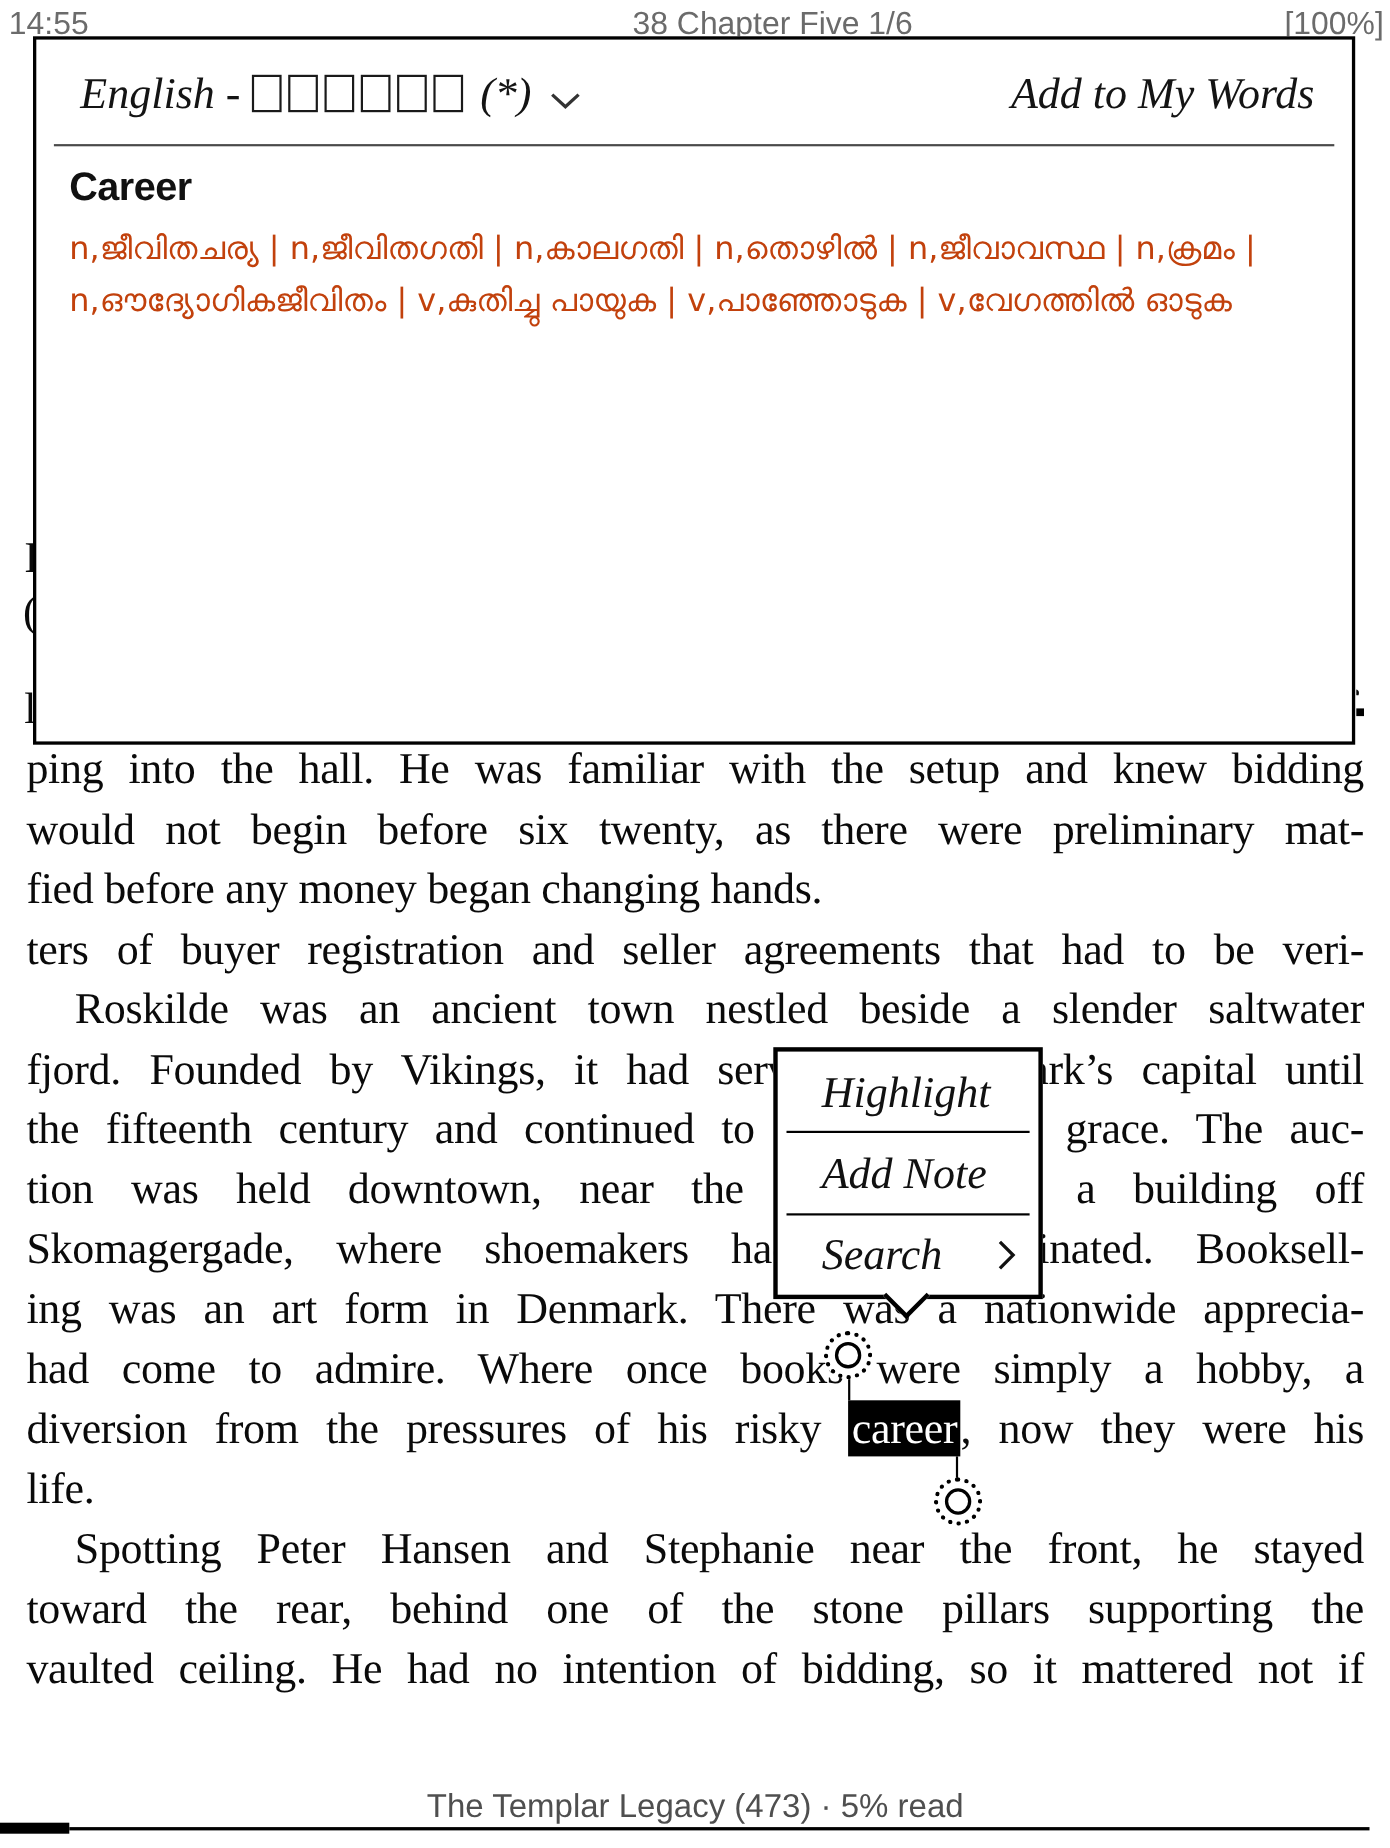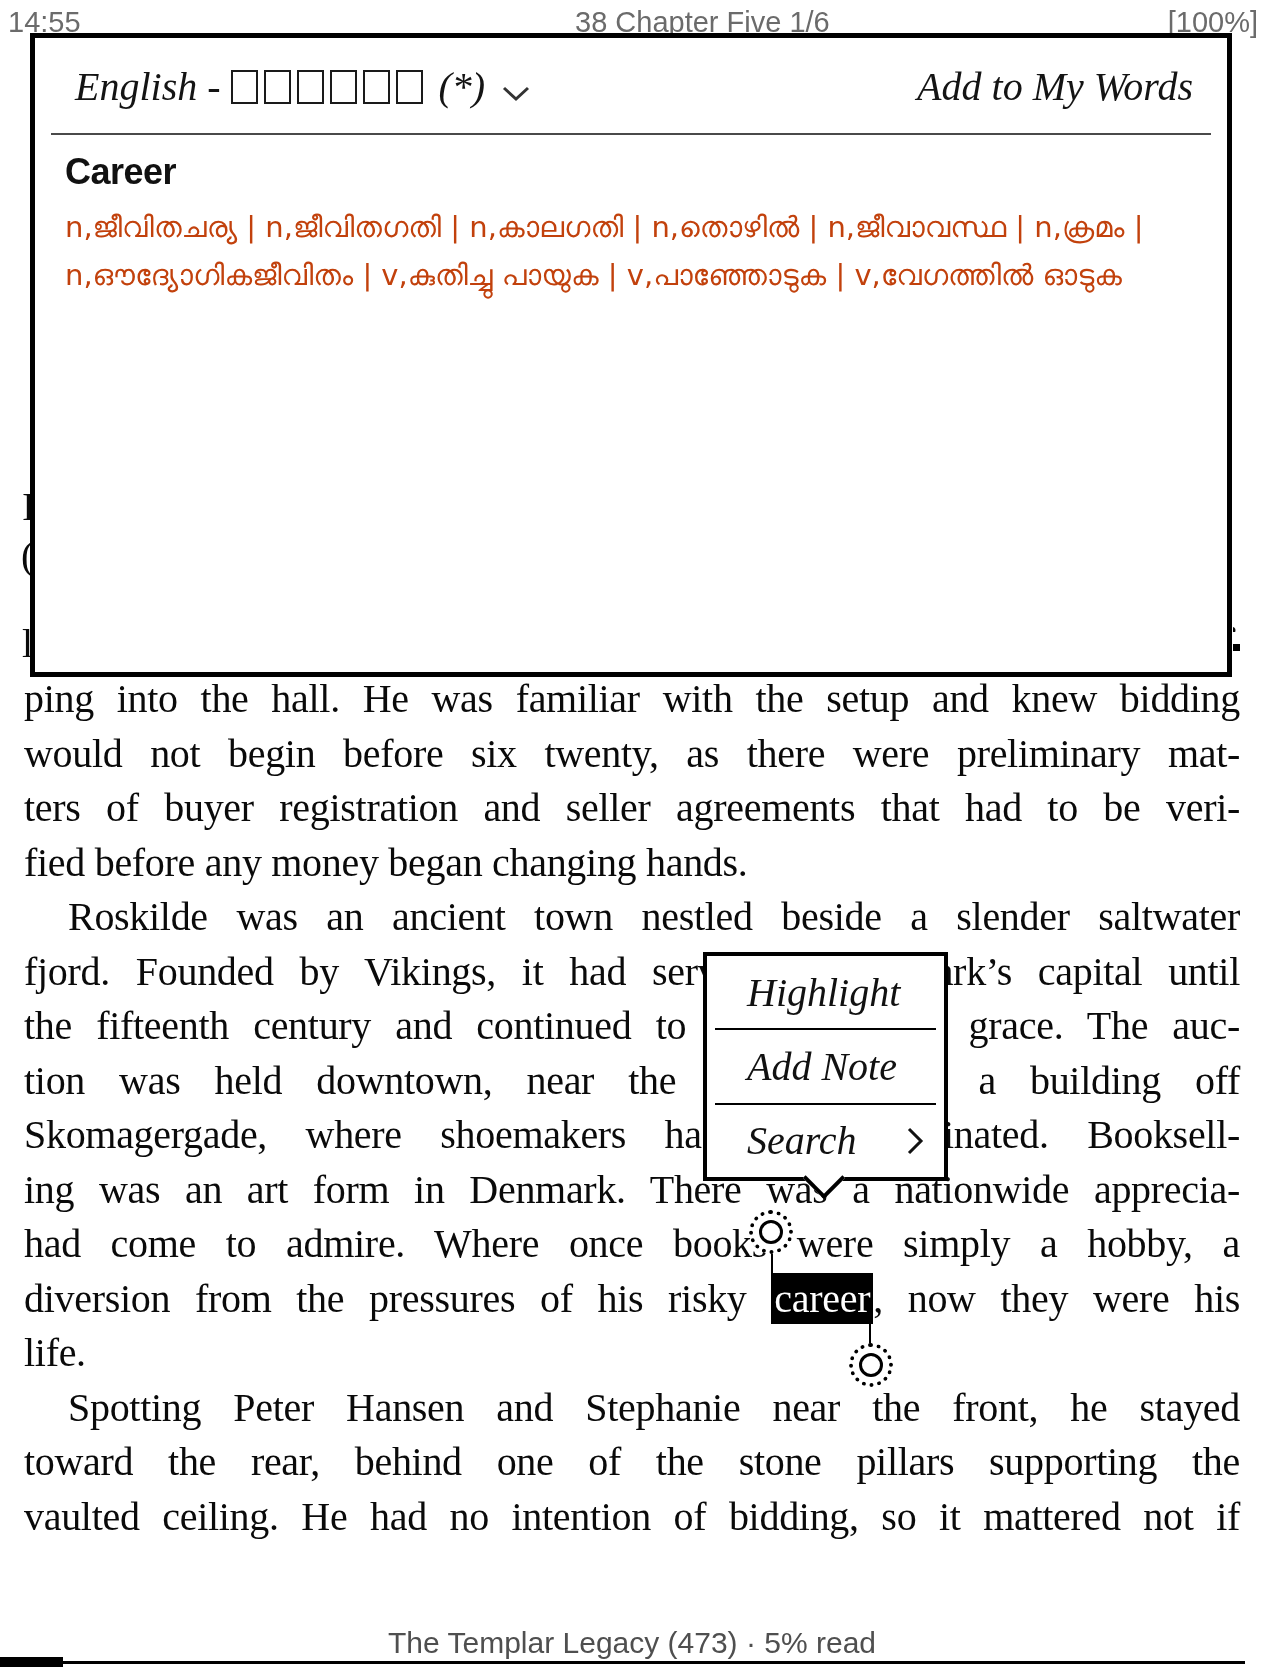--- a/index.html
+++ b/index.html
@@ -17,21 +17,21 @@
   .frag{position:absolute;overflow:hidden;font-size:40px;color:#0a0a0a;z-index:2;}
   .frag-1{left:22px;top:483px;width:8px;height:46px;}
   .frag-2{left:21px;top:532px;width:9px;height:48px;}
   .frag-3{left:22px;top:620px;width:8px;height:42px;}
   .frag-4{left:1233px;top:594px;width:11px;height:38px;}
   .frag-4 span{display:inline-block;margin-left:-5px;}
   .frag-5{left:1233px;top:644px;width:7px;height:7px;background:#000;overflow:hidden;}
 
   
   .dict{position:absolute;left:30px;top:33px;width:1202px;height:644px;background:#fff;
-        border:5px solid #000000;box-sizing:border-box;z-index:5;}
+        border:3px solid #000000;box-sizing:border-box;z-index:5;}
   .dict-header{display:flex;justify-content:space-between;align-items:center;
                padding:22px 34px 8px 40px;font-style:italic;font-size:40px;color:#141414;}
   .dict-lang{display:flex;align-items:center;cursor:default;}
   .dict-lang-label{margin-right:10px;}
   .tofu-row{display:inline-flex;align-items:center;margin-right:10px;}
   .tofu{width:27px;height:34px;border:2px solid #1a1a1a;box-sizing:border-box;
         display:inline-block;margin-right:6px;background:#fff;}
   .dict-star{margin-right:16px;}
   .chev{margin-top:6px;}
   .dict-sep{border-top:2px solid #4a4a4a;margin:12px 16px 0 16px;}
@@ -114,22 +114,22 @@
       <span>Add to My Words</span>
     </div>
     <div class="dict-sep"></div>
     <div class="headword">Career</div>
     <div class="definition">n,ജീവിതചര്യ | n,ജീവിതഗതി | n,കാലഗതി | n,തൊഴിൽ | n,ജീവാവസ്ഥ | n,ക്രമം | n,ഔദ്യോഗികജീവിതം | v,കുതിച്ചു പായുക | v,പാഞ്ഞോടുക | v,വേഗത്തിൽ ഓടുക</div>
   </div>
 
   <div class="book">
       <div class="bline">ping into the hall. He was familiar with the setup and knew bidding</div>
       <div class="bline">would not begin before six twenty, as there were preliminary mat-</div>
+      <div class="bline pend">fied before any money began changing hands.</div>
       <div class="bline">ters of buyer registration and seller agreements that had to be veri-</div>
-      <div class="bline pend">fied before any money began changing hands.</div>
       <div class="bline indent">Roskilde was an ancient town nestled beside a slender saltwater</div>
       <div class="bline">fjord. Founded by Vikings, it had served as Denmark’s capital until</div>
       <div class="bline">the fifteenth century and continued to enjoy a royal grace. The auc-</div>
       <div class="bline">tion was held downtown, near the Domkirke, in a building off</div>
       <div class="bline">Skomagergade, where shoemakers had once dominated. Booksell-</div>
       <div class="bline">ing was an art form in Denmark. There was a nationwide apprecia-</div>
       <div class="bline">had come to admire. Where once books were simply a hobby, a</div>
       <div class="bline">diversion from the pressures of his risky <span class="sel">career<span class="hline hline-a"></span><span class="handle handle-a">
             <span class="hinner"></span>
           </span><span class="hline hline-b"></span><span class="handle handle-b">

